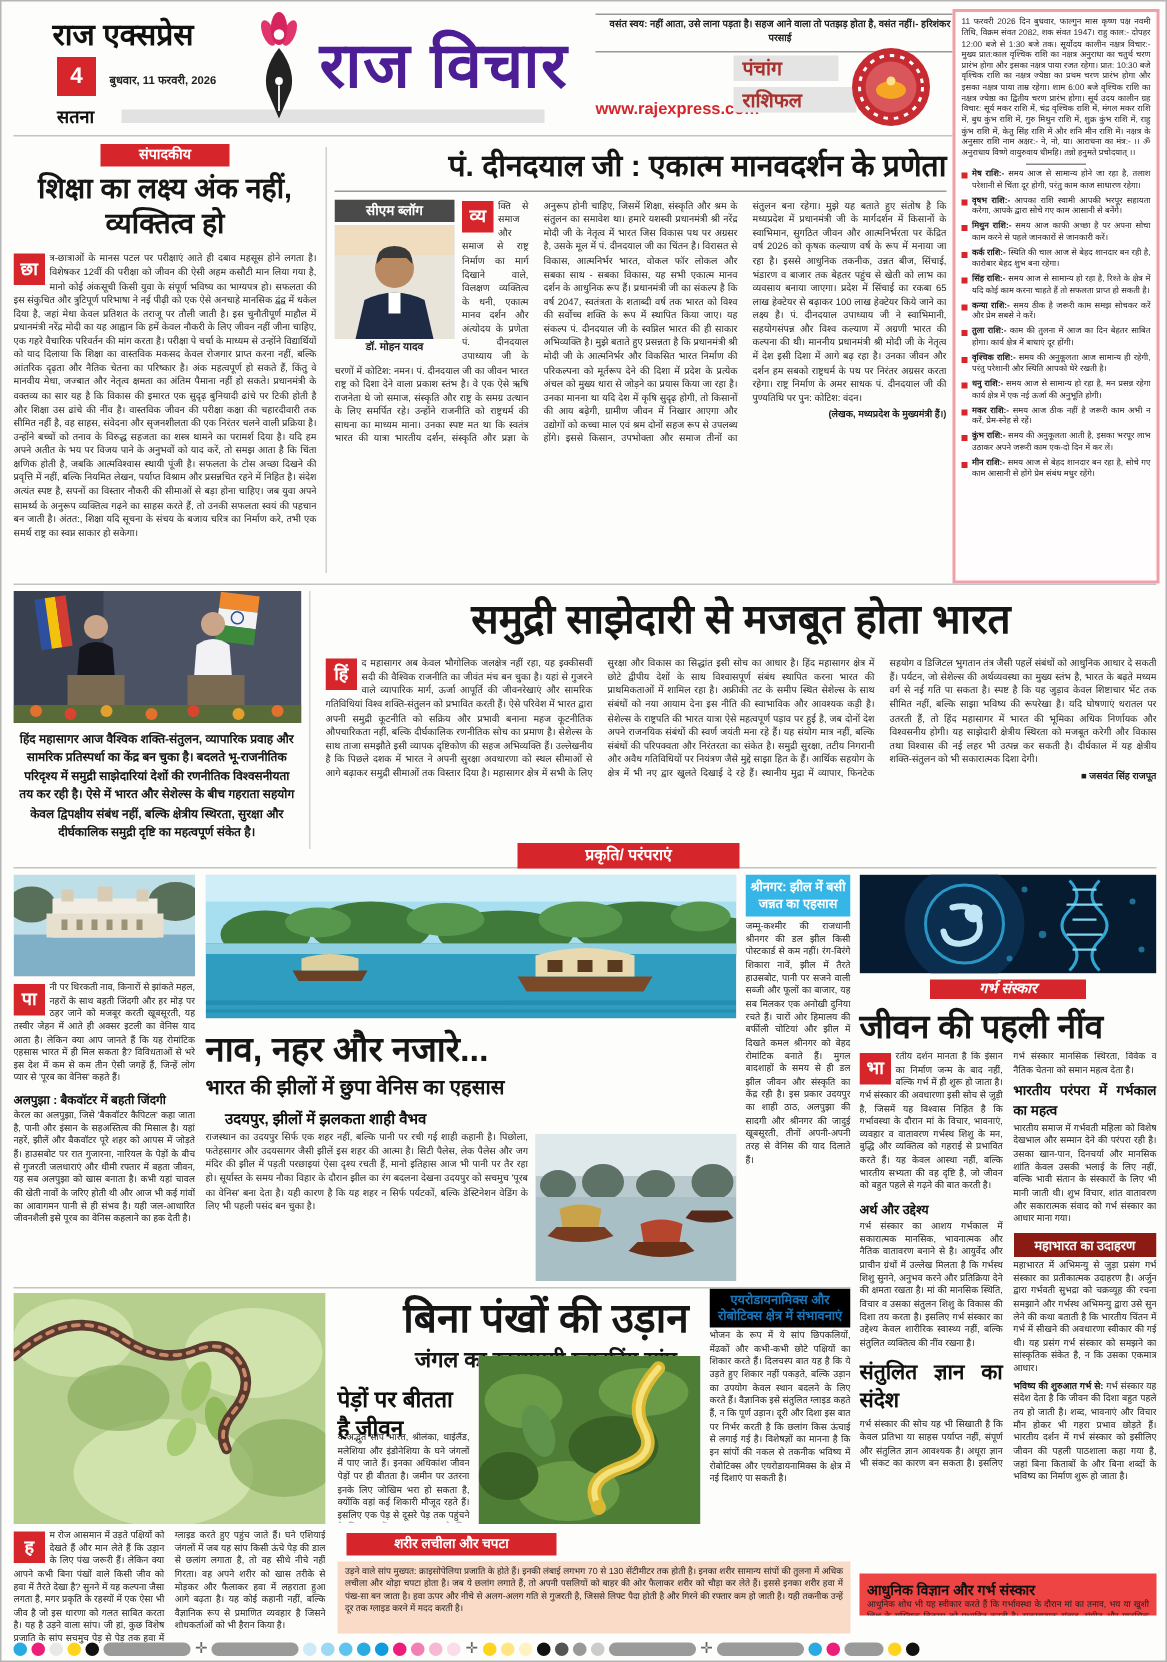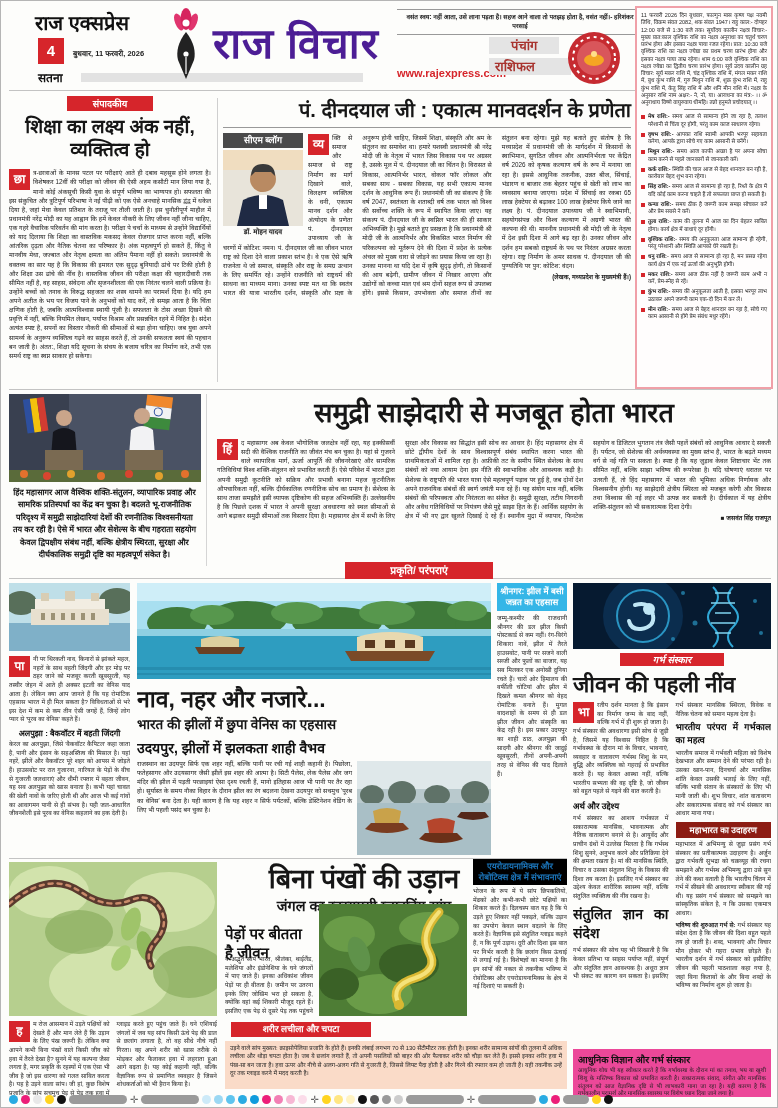--- a/index.html
+++ b/index.html
@@ -48,21 +48,21 @@
       <path d="M20 25 C12 35 10 45 12 53 L20 72 L28 53 C30 45 28 35 20 25 Z" fill="#222"></path>
       <circle cx="20" cy="47" r="2.6" fill="#fff"></circle>
       <line x1="20" y1="50" x2="20" y2="67" stroke="#fff" stroke-width="1.2"></line>
     </svg>
   </div>
   <div class="abs" style="left:212px;top:12px;font-size:42px;font-weight:bold;color:#4c1d95;letter-spacing:1px;">राज विचार</div>
 
   <div class="abs" style="left:396px;top:8px;width:246px;border-top:1px solid #999;border-bottom:1px solid #999;padding:3px 2px;font-size:6.4px;font-weight:bold;color:#222;text-align:center;line-height:1.4;">वसंत स्वय: नहीं आता, उसे लाना पड़ता है। सहज आने वाला तो पतझड़ होता है, वसंत नहीं।- हरिशंकर परसाई</div>
   <a class="abs" style="left:396px;top:66px;font-size:11px;font-weight:bold;color:#d6252b;text-decoration:none;" href="#">www.rajexpress.com</a>
 
-  <div class="abs graytag" style="left:488px;top:36px;width:70px;height:17px;font-size:13px;line-height:17px;padding-left:22px;">पंचांग</div>
+  <div class="abs graytag" style="left:488px;top:36px;width:70px;height:17px;font-size:13px;line-height:17px;padding-left:6px;">पंचांग</div>
   <div class="abs graytag" style="left:488px;top:57px;width:82px;height:17px;font-size:13px;line-height:17px;padding-left:6px;">राशिफल</div>
   <div class="abs photo" style="left:566px;top:30px;width:54px;height:54px;background:transparent;">
     <svg viewBox="0 0 54 54">
       <circle cx="27" cy="27" r="26" fill="#c62b31"></circle>
       <circle cx="27" cy="27" r="21" fill="none" stroke="#fff" stroke-width="2" stroke-dasharray="3 4"></circle>
       <circle cx="27" cy="27" r="17" fill="#d9565b"></circle>
       <ellipse cx="27" cy="29" rx="10" ry="6" fill="#f5a623"></ellipse>
       <circle cx="27" cy="23" r="3" fill="#ffe08a"></circle>
     </svg>
   </div>
@@ -191,21 +191,21 @@
             <rect x="52" y="30" width="4" height="7"></rect>
             <rect x="62" y="30" width="4" height="7"></rect>
             <rect x="72" y="30" width="4" height="7"></rect>
             <rect x="82" y="30" width="4" height="7"></rect>
           </g>
       </svg>
     </div>
     <div class="t61 jt" style="margin-top:4px;">
       <span class="dc">पा</span><span>नी पर थिरकती नाव, किनारों से झांकते महल, नहरों के साथ बहती जिंदगी और हर मोड़ पर ठहर जाने को मजबूर करती खूबसूरती, यह तस्वीर जेहन में आते ही अक्सर इटली का वेनिस याद आता है। लेकिन क्या आप जानते हैं कि यह रोमांटिक एहसास भारत में ही मिल सकता है? विविधताओं से भरे इस देश में कम से कम तीन ऐसी जगहें हैं, जिन्हें लोग प्यार से 'पूरब का वेनिस' कहते हैं।</span>
     </div>
-    <div class="sh" style="font-size:8px;margin:3px 0 2px;text-align:center;">अलपुझा : बैकवॉटर में बहती जिंदगी</div>
+    <div class="sh" style="font-size:8px;margin:3px 0 2px;">अलपुझा : बैकवॉटर में बहती जिंदगी</div>
     <div class="t61 jt">केरल का अलपुझा, जिसे 'बैकवॉटर कैपिटल' कहा जाता है, पानी और इंसान के सहअस्तित्व की मिसाल है। यहां नहरें, झीलें और बैकवॉटर पूरे शहर को आपस में जोड़ते हैं। हाउसबोट पर रात गुजारना, नारियल के पेड़ों के बीच से गुजरती जलधाराएं और धीमी रफ्तार में बहता जीवन, यह सब अलपुझा को खास बनाता है। कभी यहां चावल की खेती नावों के जरिए होती थी और आज भी कई गांवों का आवागमन पानी से ही संभव है। यही जल-आधारित जीवनशैली इसे पूरब का वेनिस कहलाने का हक देती है।</div>
   </div>
 
   <div class="abs" style="left:136px;top:582px;width:354px;height:272px;overflow:hidden;">
     <div class="photo" style="width:354px;height:96px;">
       <svg viewBox="0 0 354 96" preserveAspectRatio="none">
         <rect width="354" height="50" fill="#cfeef8"></rect>
           <rect y="18" width="354" height="32" fill="#a8dff0"></rect>
         <g fill="#3f7a3a">
             <ellipse cx="40" cy="40" rx="30" ry="16"></ellipse>
@@ -230,21 +230,21 @@
         <path d="M58 64 L108 64 L104 71 L62 71 Z" fill="#6a4024"></path>
         <path d="M64 56 Q83 50 102 56 L102 64 L64 64 Z" fill="#ddcf9e"></path>
         <g fill="#1f7fa0" opacity="0.5">
             <rect y="84" width="354" height="3"></rect>
             <rect y="90" width="354" height="2"></rect>
           </g>
       </svg>
     </div>
     <div class="headline" style="font-size:23px;margin-top:3px;">नाव, नहर और नजारे...</div>
     <div class="headline" style="font-size:13.5px;margin-top:1px;">भारत की झीलों में छुपा वेनिस का एहसास</div>
-    <div class="sh" style="font-size:14px;margin:5px 0 2px;">उदयपुर, झीलों में झलकता शाही वैभव</div>
+    <div class="sh" style="font-size:10px;margin:5px 13px 2px;">उदयपुर, झीलों में झलकता शाही वैभव</div>
     <div>
       <div class="photo" style="float:right;width:134px;height:98px;margin:2px 0 0 5px;">
         <svg viewBox="0 0 134 98" preserveAspectRatio="none">
           <rect width="134" height="98" fill="#dfe8ea"></rect>
             <rect y="28" width="134" height="14" fill="#b9c9cd"></rect>
           <g fill="#5f7268">
               <ellipse cx="15" cy="34" rx="12" ry="10"></ellipse>
               <ellipse cx="45" cy="32" rx="14" ry="12"></ellipse>
               <ellipse cx="80" cy="34" rx="13" ry="10"></ellipse>
               <ellipse cx="118" cy="32" rx="14" ry="12"></ellipse>
@@ -302,21 +302,21 @@
       <span style="display:block;">गर्भ संस्कार का आशय गर्भकाल में सकारात्मक मानसिक, भावनात्मक और नैतिक वातावरण बनाने से है। आयुर्वेद और प्राचीन ग्रंथों में उल्लेख मिलता है कि गर्भस्थ शिशु सुनने, अनुभव करने और प्रतिक्रिया देने की क्षमता रखता है। मां की मानसिक स्थिति, विचार व उसका संतुलन शिशु के विकास की दिशा तय करता है। इसलिए गर्भ संस्कार का उद्देश्य केवल शारीरिक स्वास्थ्य नहीं, बल्कि संतुलित व्यक्तित्व की नींव रखना है।</span>
       <span class="sh" style="display:block;font-size:14px;margin:4px 0 2px;">संतुलित ज्ञान का संदेश</span>
       <span style="display:block;">गर्भ संस्कार की सोच यह भी सिखाती है कि केवल प्रतिभा या साहस पर्याप्त नहीं, संपूर्ण और संतुलित ज्ञान आवश्यक है। अधूरा ज्ञान भी संकट का कारण बन सकता है। इसलिए गर्भ संस्कार मानसिक स्थिरता, विवेक व नैतिक चेतना को समान महत्व देता है।</span>
       <span class="sh" style="display:block;font-size:9px;margin:3px 0 2px;">भारतीय परंपरा में गर्भकाल का महत्व</span>
       <span style="display:block;">भारतीय समाज में गर्भवती महिला को विशेष देखभाल और सम्मान देने की परंपरा रही है। उसका खान-पान, दिनचर्या और मानसिक शांति केवल उसकी भलाई के लिए नहीं, बल्कि भावी संतान के संस्कारों के लिए भी मानी जाती थी। शुभ विचार, शांत वातावरण और सकारात्मक संवाद को गर्भ संस्कार का आधार माना गया।</span>
       <span style="display:block;background:#8c1c13;color:#fff;font-weight:bold;font-size:8.5px;text-align:center;padding:2px;margin:4px 0 2px;">महाभारत का उदाहरण</span>
       <span style="display:block;">महाभारत में अभिमन्यु से जुड़ा प्रसंग गर्भ संस्कार का प्रतीकात्मक उदाहरण है। अर्जुन द्वारा गर्भवती सुभद्रा को चक्रव्यूह की रचना समझाने और गर्भस्थ अभिमन्यु द्वारा उसे सुन लेने की कथा बताती है कि भारतीय चिंतन में गर्भ में सीखने की अवधारणा स्वीकार की गई थी। यह प्रसंग गर्भ संस्कार को समझने का सांस्कृतिक संकेत है, न कि उसका एकमात्र आधार।</span>
       <span style="display:block;margin-top:3px;"><b>भविष्य की शुरुआत गर्भ से:</b> <span>गर्भ संस्कार यह संदेश देता है कि जीवन की दिशा बहुत पहले तय हो जाती है। शब्द, भावनाएं और विचार मौन होकर भी गहरा प्रभाव छोड़ते हैं। भारतीय दर्शन में गर्भ संस्कार को इसीलिए जीवन की पहली पाठशाला कहा गया है, जहां बिना किताबों के और बिना शब्दों के भविष्य का निर्माण शुरू हो जाता है।</span></span>
     </div>
   </div>
-  <div class="abs" style="left:572px;top:1048px;width:198px;height:48px;background:#ec4899;padding:4px 5px;overflow:hidden;">
+  <div class="abs" style="left:572px;top:1048px;width:198px;height:28px;background:#ef4444;padding:4px 5px;overflow:hidden;">
     <div style="font-size:9.5px;font-weight:bold;color:#111;">आधुनिक विज्ञान और गर्भ संस्कार</div>
     <div class="jt" style="font-size:5.8px;line-height:1.35;margin-top:1px;">आधुनिक शोध भी यह स्वीकार करते हैं कि गर्भावस्था के दौरान मां का तनाव, भय या खुशी शिशु के मस्तिष्क विकास को प्रभावित करती है। सकारात्मक संवाद, संगीत और मानसिक संतुलन को आज वैज्ञानिक दृष्टि से भी लाभकारी माना जा रहा है। यही कारण है कि गर्भकालीन परामर्श और मानसिक स्वास्थ्य पर विशेष ध्यान दिया जाने लगा है।</div>
   </div>
 
   <div class="abs rule" style="left:8px;top:857px;width:558px;"></div>
   <div class="abs photo" style="left:8px;top:861px;width:208px;height:154px;">
     <svg viewBox="0 0 208 154" preserveAspectRatio="none">
       <rect width="208" height="154" fill="#b6cf8e"></rect>
       <g fill="#d9e8b4" opacity="0.8">
           <ellipse cx="40" cy="30" rx="40" ry="26"></ellipse>

